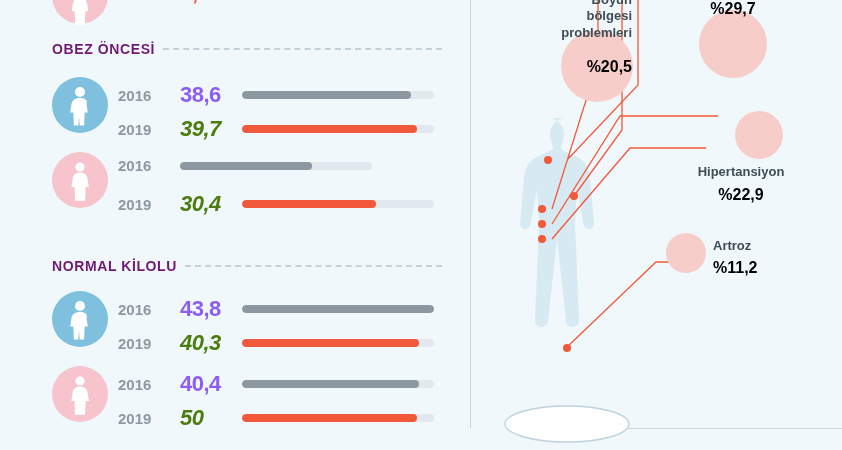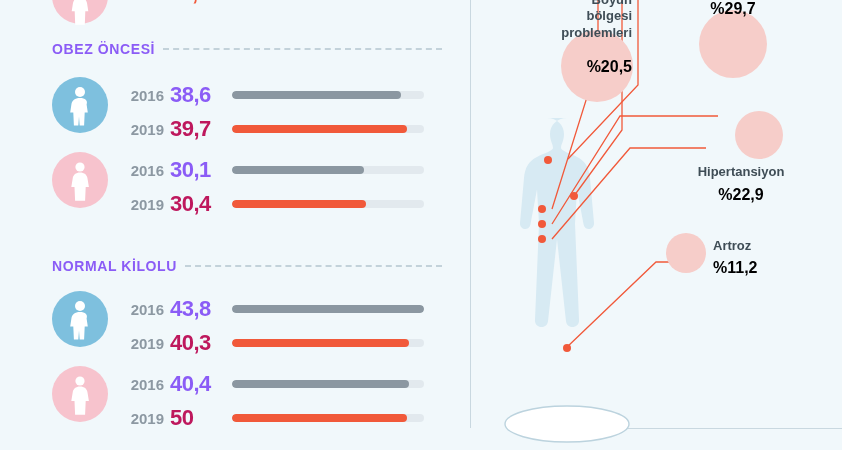--- a/index.html
+++ b/index.html
@@ -14,34 +14,34 @@
   
   .left-panel{position:absolute;left:0;top:0;width:470px;height:450px;}
 
   .top-partial{position:absolute;left:0;top:0;width:470px;height:34px;overflow:hidden;}
   .circle{border-radius:50%;display:flex;align-items:center;justify-content:center;}
   .c-female{background:#f7c3cd;}
   .c-male{background:#7ec0de;}
 
   .section-head{position:absolute;display:flex;align-items:center;gap:8px;width:390px;}
   .section-head .sh-text{
-    font-size:14px;font-weight:bold;color:#8b5cf6;letter-spacing:.6px;white-space:nowrap;
+    font-size:14px;font-weight:bold;color:#701a75;letter-spacing:.6px;white-space:nowrap;
   }
   .section-head .sh-line{flex:1;height:0;border-top:2px dashed #c3d2da;}
 
   .row{position:absolute;display:flex;align-items:center;}
   .year{
-    width:46px;text-align:right;font-size:15px;font-weight:bold;color:#8c98a2;
-    margin-right:6px;
+    width:46px;text-align:left;font-size:15px;font-weight:bold;color:#8c98a2;
+    margin-right:16px;
   }
   .value{
     width:62px;font-size:22px;font-weight:bold;letter-spacing:-.5px;
   }
   .v-old{color:#8b5cf6;}
-  .v-new{color:#be185d;}
+  .v-new{color:#4d7c0f;font-style:italic;}
   .track{
     width:192px;height:8px;border-radius:4px;background:#e2e9ee;position:relative;overflow:hidden;
   }
   .fill{position:absolute;left:0;top:0;height:8px;border-radius:4px;}
   .f-old{background:#8b97a1;}
   .f-new{background:#f1593a;}
 
   .avatar{position:absolute;width:56px;height:56px;border-radius:50%;}
   .avatar svg{display:block;}
 
@@ -98,21 +98,20 @@
 
     <div class="avatar c-female" style="left:52px;top:152px;">
       <svg width="56" height="56" viewBox="0 0 56 56">
         <circle cx="28" cy="15" r="4.6" fill="#fff"></circle>
         <path d="M28 20.6c-4.2 0-6.7 2.3-7.3 5.9l-1.4 8.6h3.2l.6 13.6h10l.6-13.6h3.2l-1.4-8.6c-.6-3.6-3.1-5.9-7.5-5.9z" fill="#fff"></path>
       </svg>
     </div>
 
     <div class="row" style="left:118px;top:157px;">
       <span class="year">2016</span>
-      <span class="value v-old">30,1</span>
       <span class="track">
           <span class="fill f-old" style="width:69%"></span>
         </span>
     </div>
     <div class="row" style="left:118px;top:191px;">
       <span class="year">2019</span>
       <span class="value v-new">30,4</span>
       <span class="track">
           <span class="fill f-new" style="width:70%"></span>
         </span>

